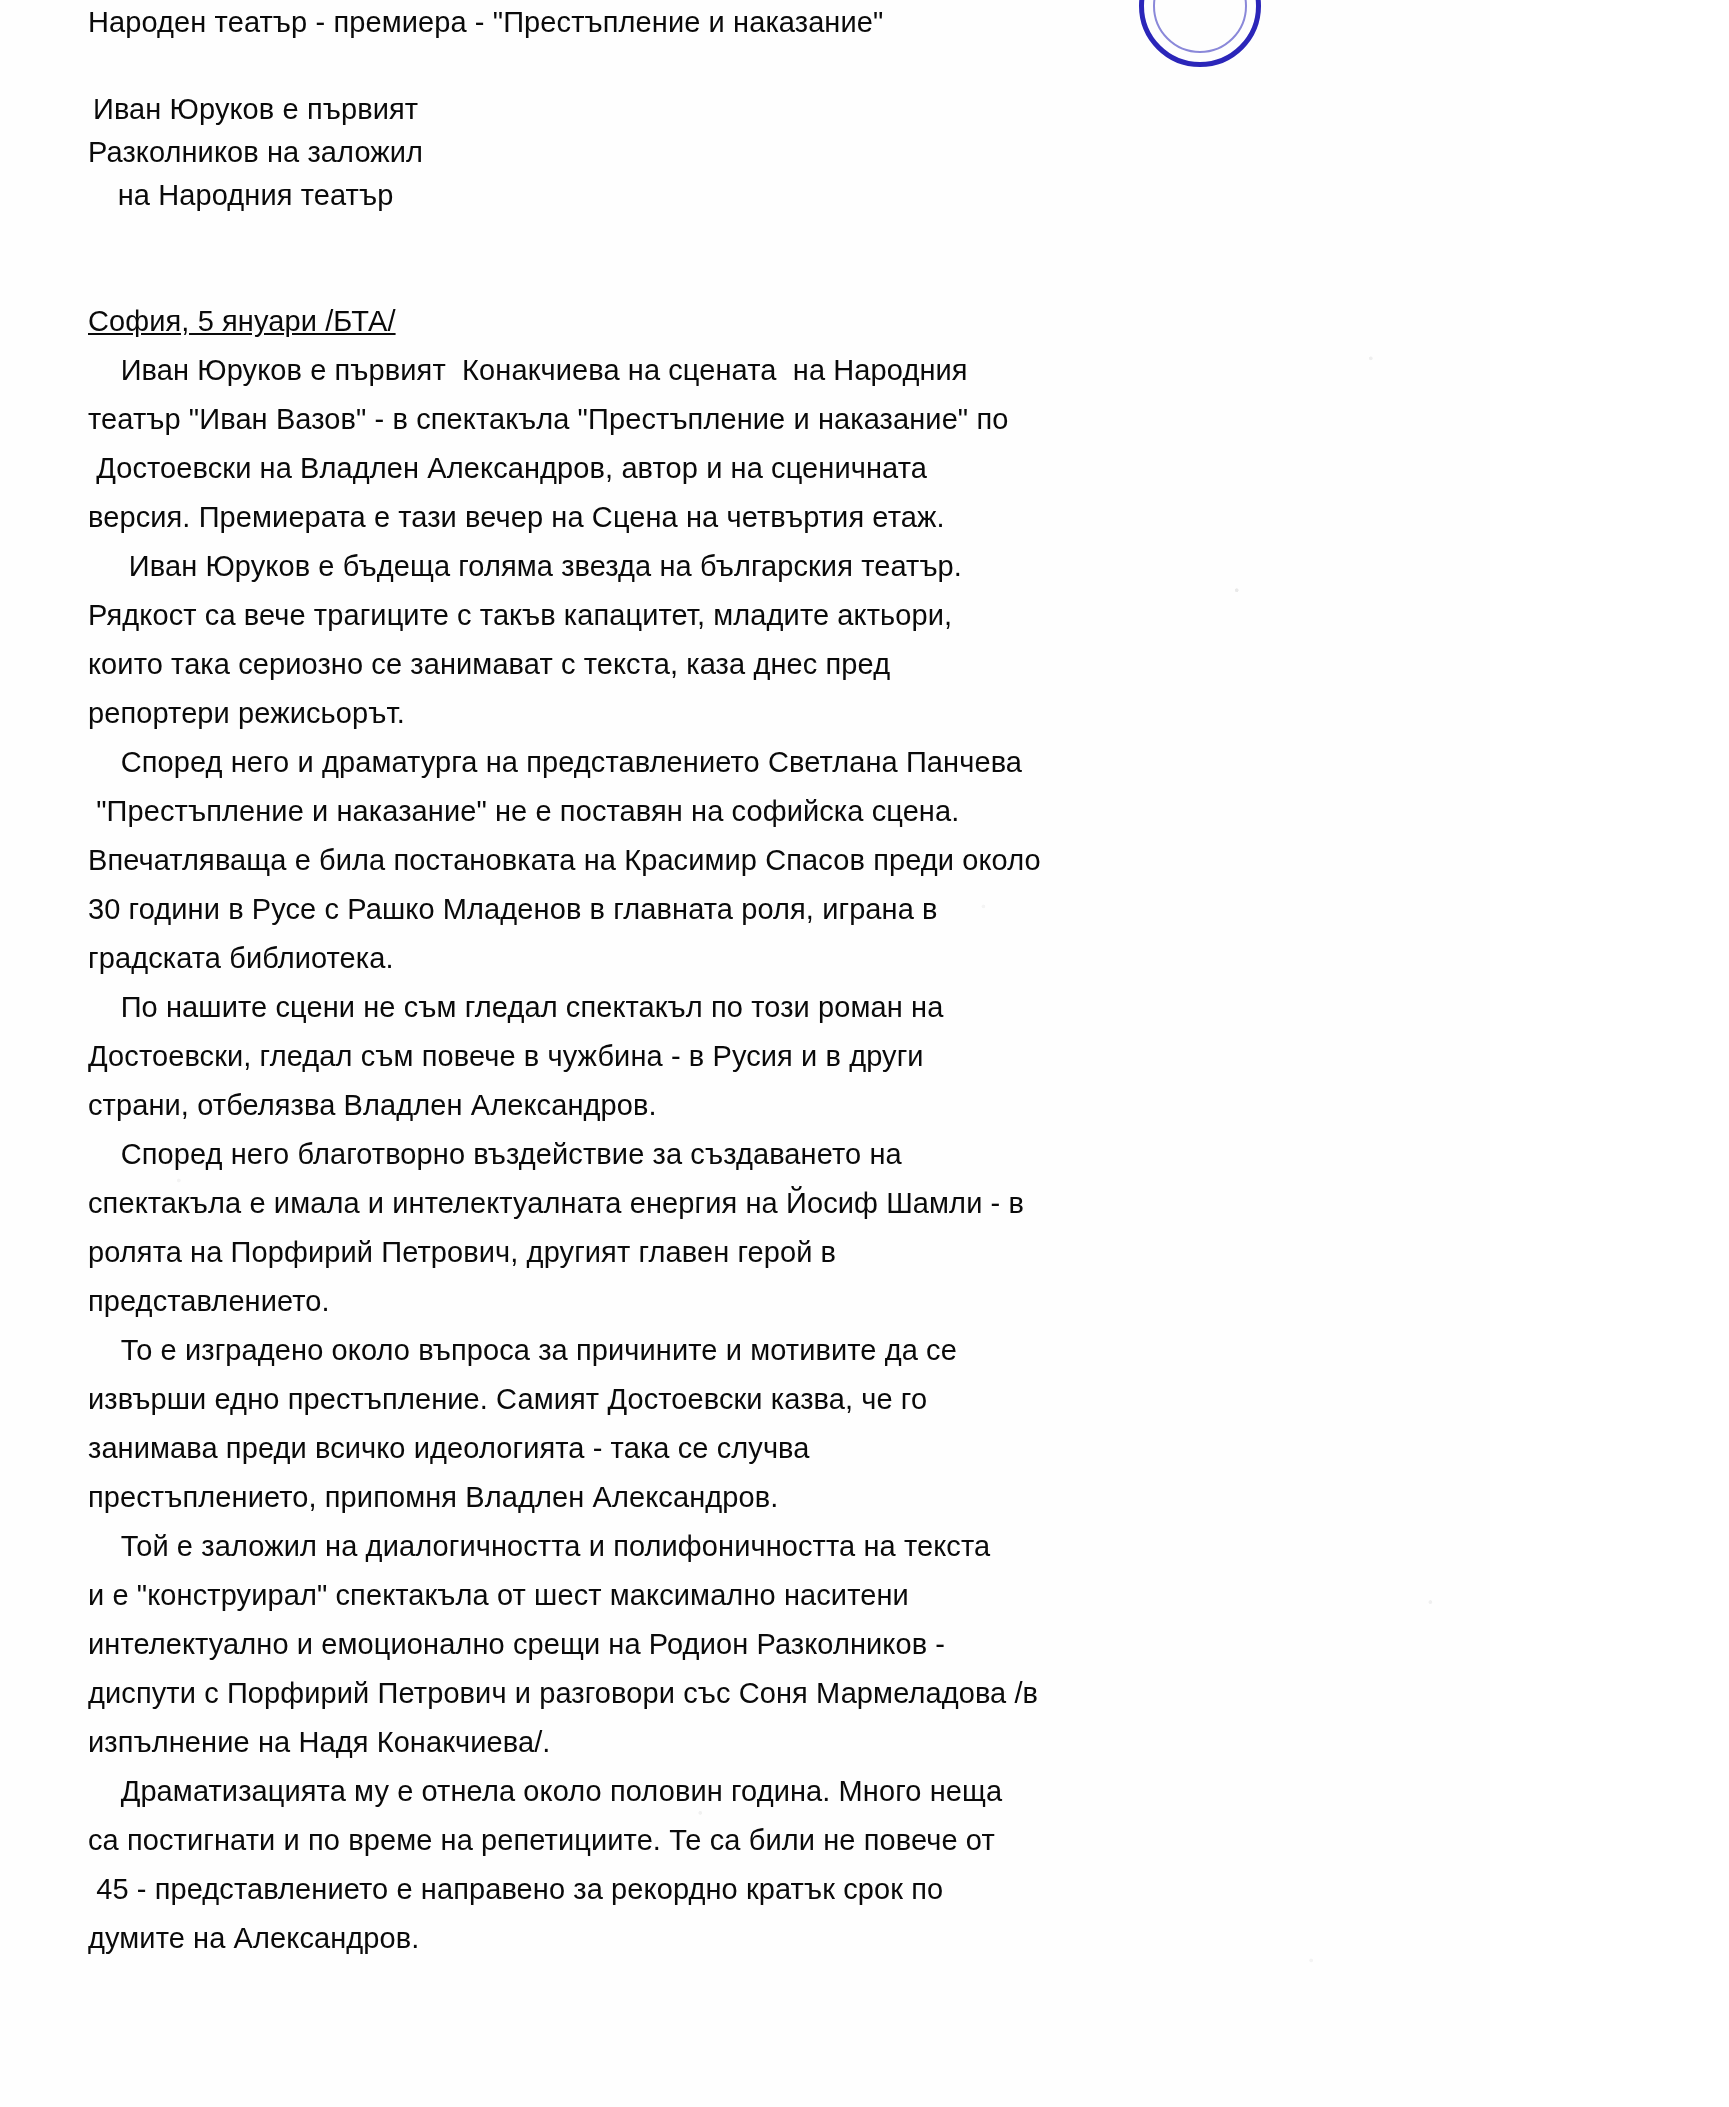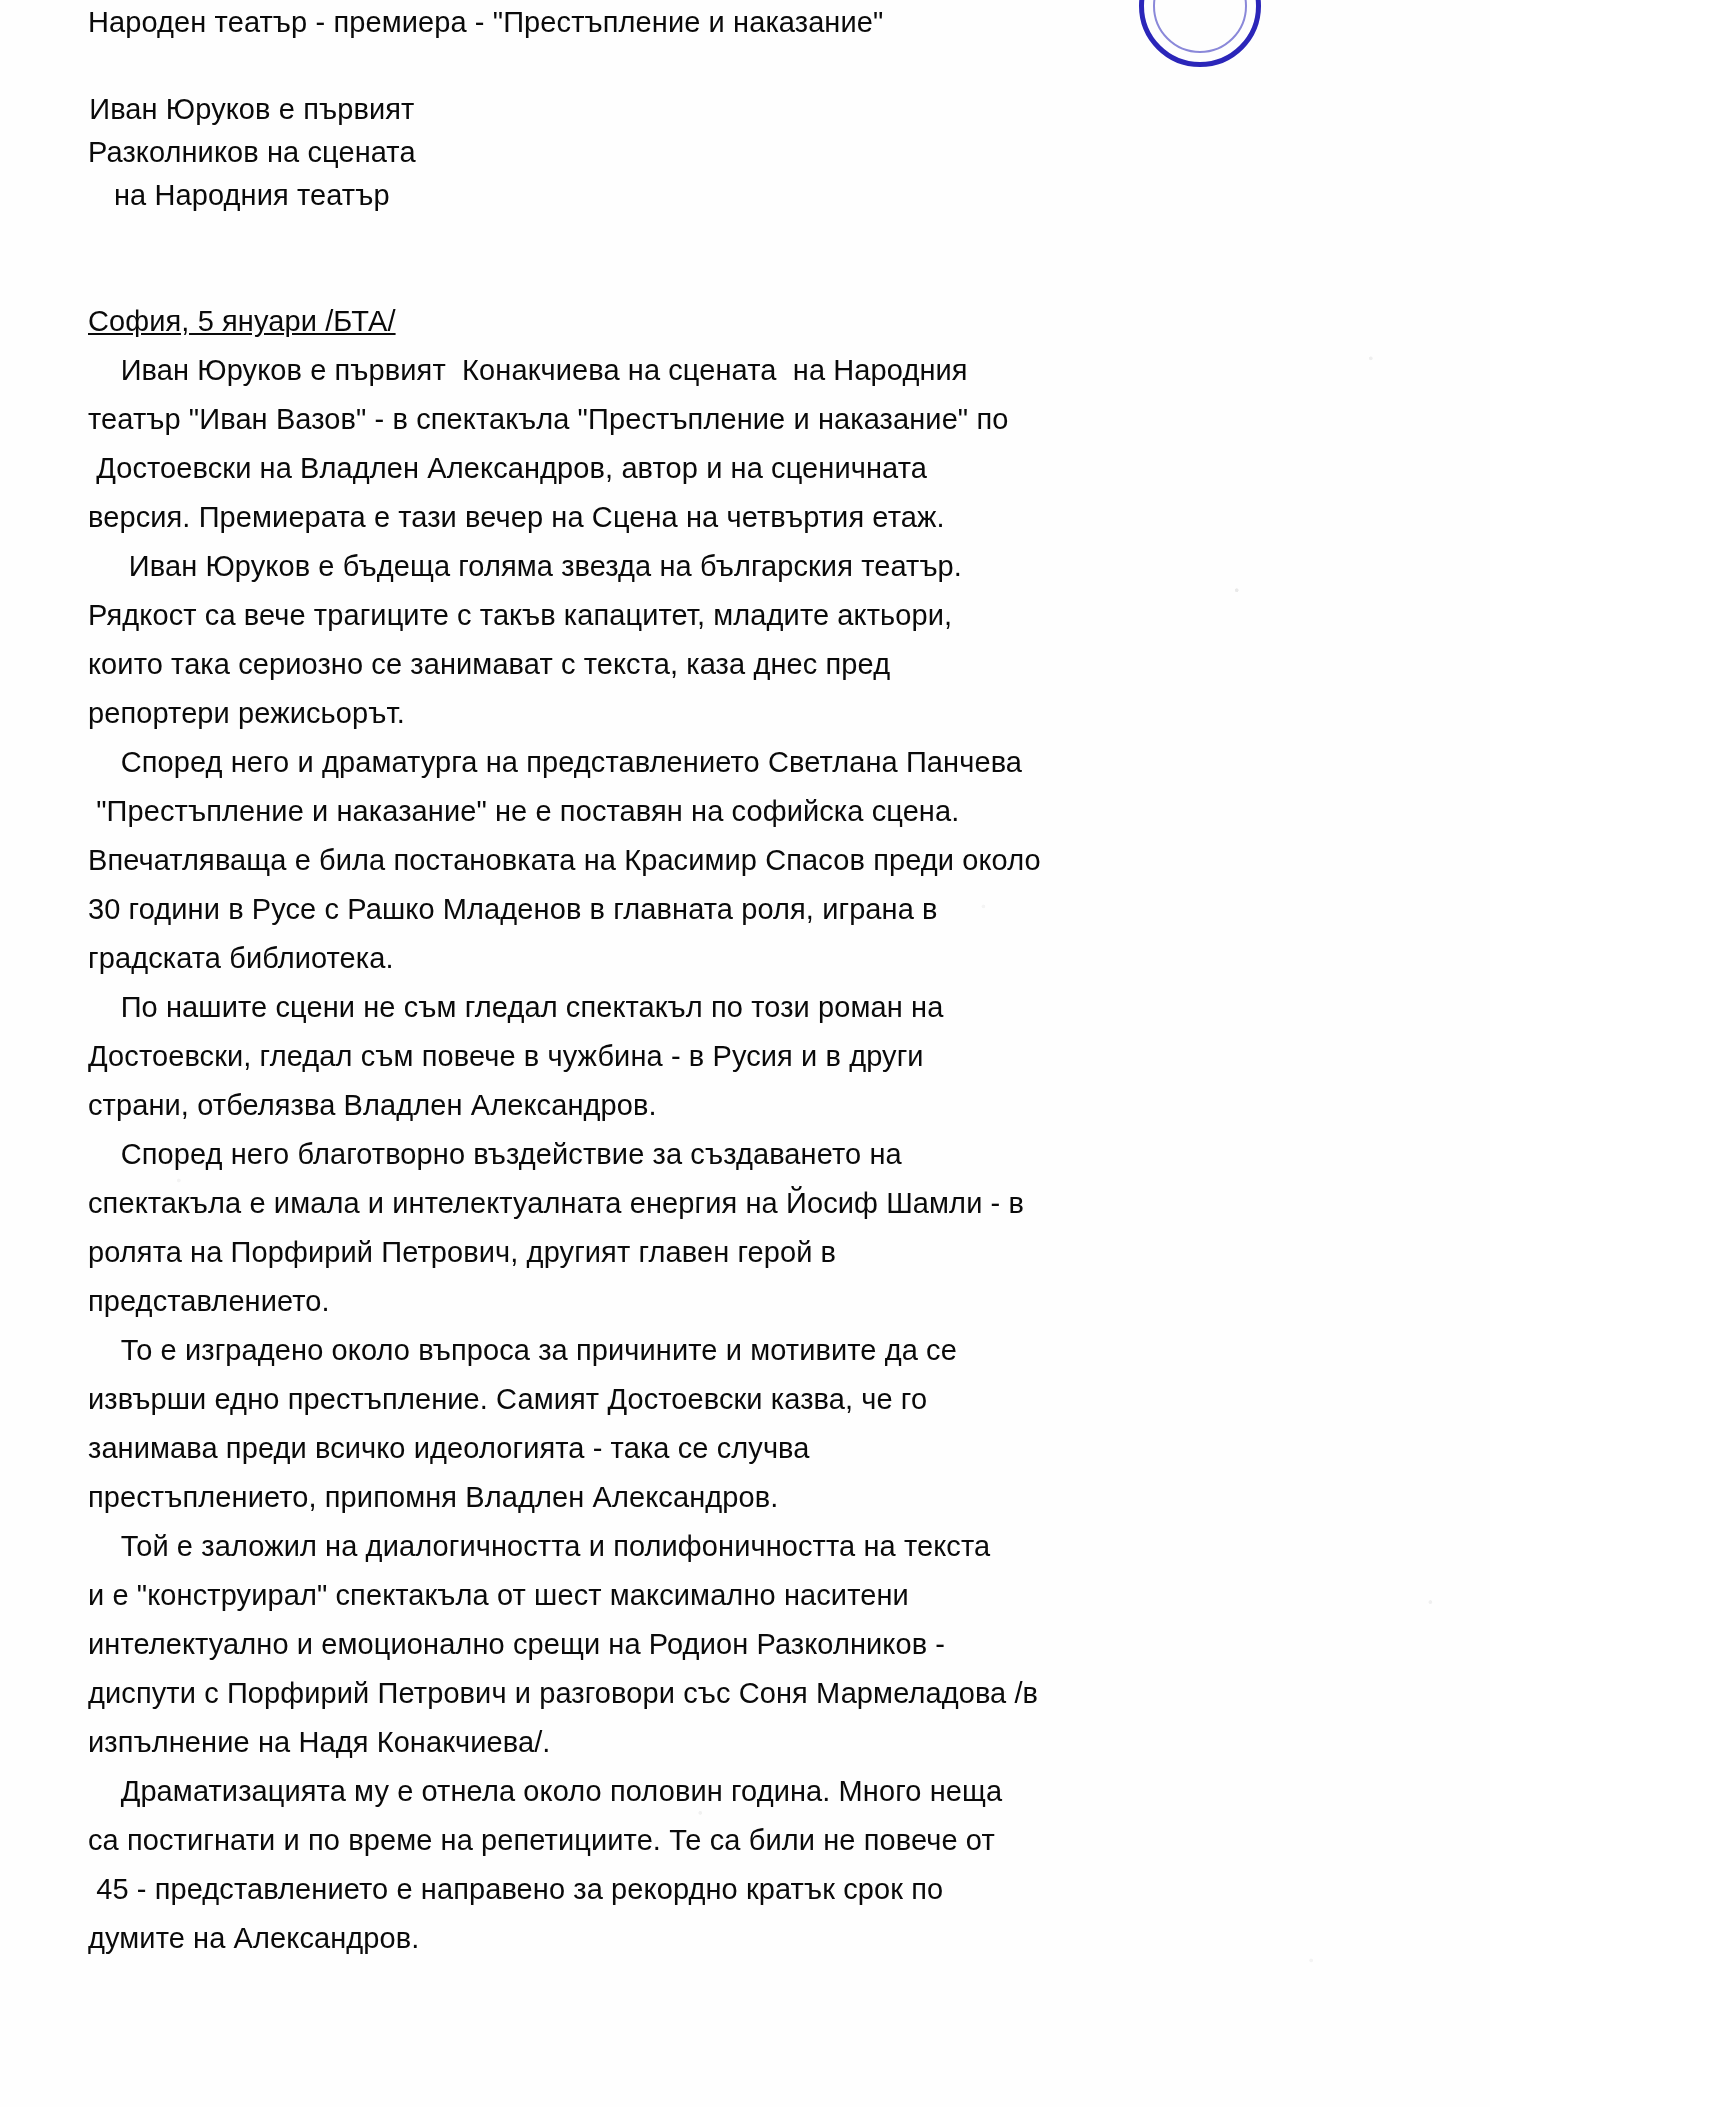--- a/index.html
+++ b/index.html
@@ -121,21 +121,21 @@
 <div class="page">
 
   <div class="paper-noise"></div>
 
   <div class="stamp"></div>
 
   <div class="headline">Народен театър - премиера - "Престъпление и наказание"</div>
 
   <div class="subhead">
     <div>Иван Юруков е първият</div>
-    <div>Разколников на сцената</div>
+    <div>Разколников на заложил</div>
     <div>на Народния театър</div>
   </div>
 
   <div class="body-copy">
     <p class="dateline">София, 5 януари /БТА/</p>
     <p>    Иван Юруков е първият  Конакчиева на сцената  на Народния
 театър "Иван Вазов" - в спектакъла "Престъпление и наказание" по
  Достоевски на Владлен Александров, автор и на сценичната
 версия. Премиерата е тази вечер на Сцена на четвъртия етаж.</p>
     <p>     Иван Юруков е бъдеща голяма звезда на българския театър.

